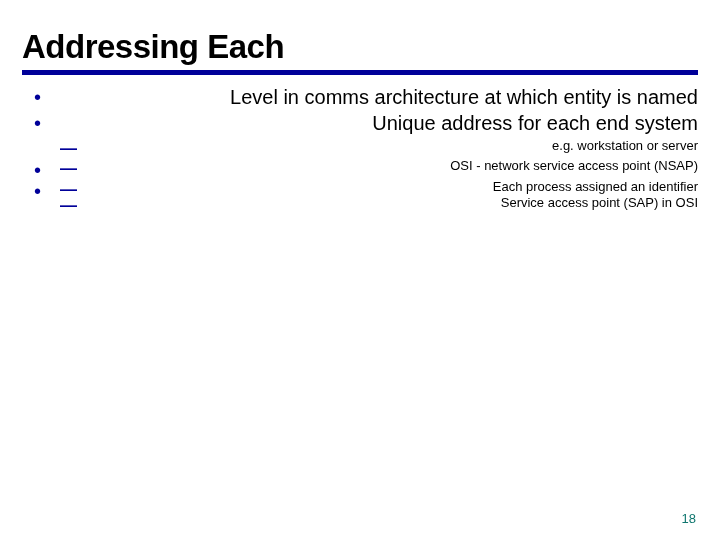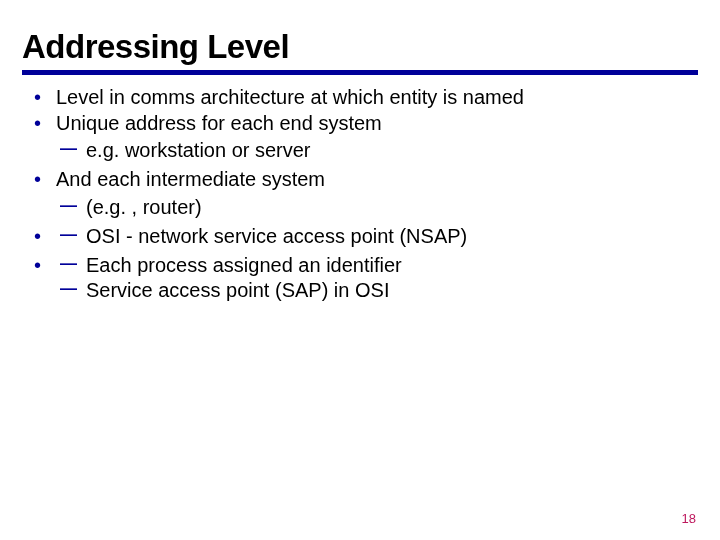--- a/index.html
+++ b/index.html
@@ -27,79 +27,74 @@
   }
   ul.level1 {
     list-style: none;
     padding-left: 34px;
   }
   ul.level1 > li {
     font-size: 20px;
     line-height: 1.28;
     position: relative;
     margin-bottom: 0px;
+    text-align: right;
   }
   ul.level1 > li::before {
     content: "•";
     color: #000099;
     position: absolute;
     left: -22px;
     top: 0;
     font-size: 20px;
   }
   ul.level2 {
     list-style: none;
     padding-left: 30px;
     margin-top: 2px;
     margin-bottom: 4px;
   }
   ul.level2 > li {
     font-family: Arial, Helvetica, sans-serif;
-    font-size: 20px;
+    font-size: 13px;
     line-height: 1.25;
     position: relative;
   }
   ul.level2 > li::before {
     content: "—";
     color: #000099;
     position: absolute;
     left: -26px;
     top: 0;
     font-size: 17px;
     font-weight: bold;
   }
   .pagenum {
     position: absolute;
     right: 24px;
     bottom: 14px;
     font-family: Arial, sans-serif;
     font-size: 13px;
-    color: #be185d;
+    color: #0f766e;
   }
 </style>
 </head>
 <body>
 
-<div class="title">Addressing Level</div>
+<div class="title">Addressing Each</div>
 <div class="rule"></div>
 
 <ul class="level1">
   <li>
     <span>Level in comms architecture at which entity is named</span>
   </li>
   <li>
     <span>Unique address for each end system</span>
     <ul class="level2">
       <li>e.g. workstation or server</li>
-    </ul>
-  </li>
-  <li>
-    <span>And each intermediate system</span>
-    <ul class="level2">
-      <li>(e.g. , router)</li>
     </ul>
   </li>
   <li>
     <ul class="level2">
       <li>OSI - network service access point (NSAP)</li>
     </ul>
   </li>
   <li>
     <ul class="level2">
       <li>Each process assigned an identifier</li>

